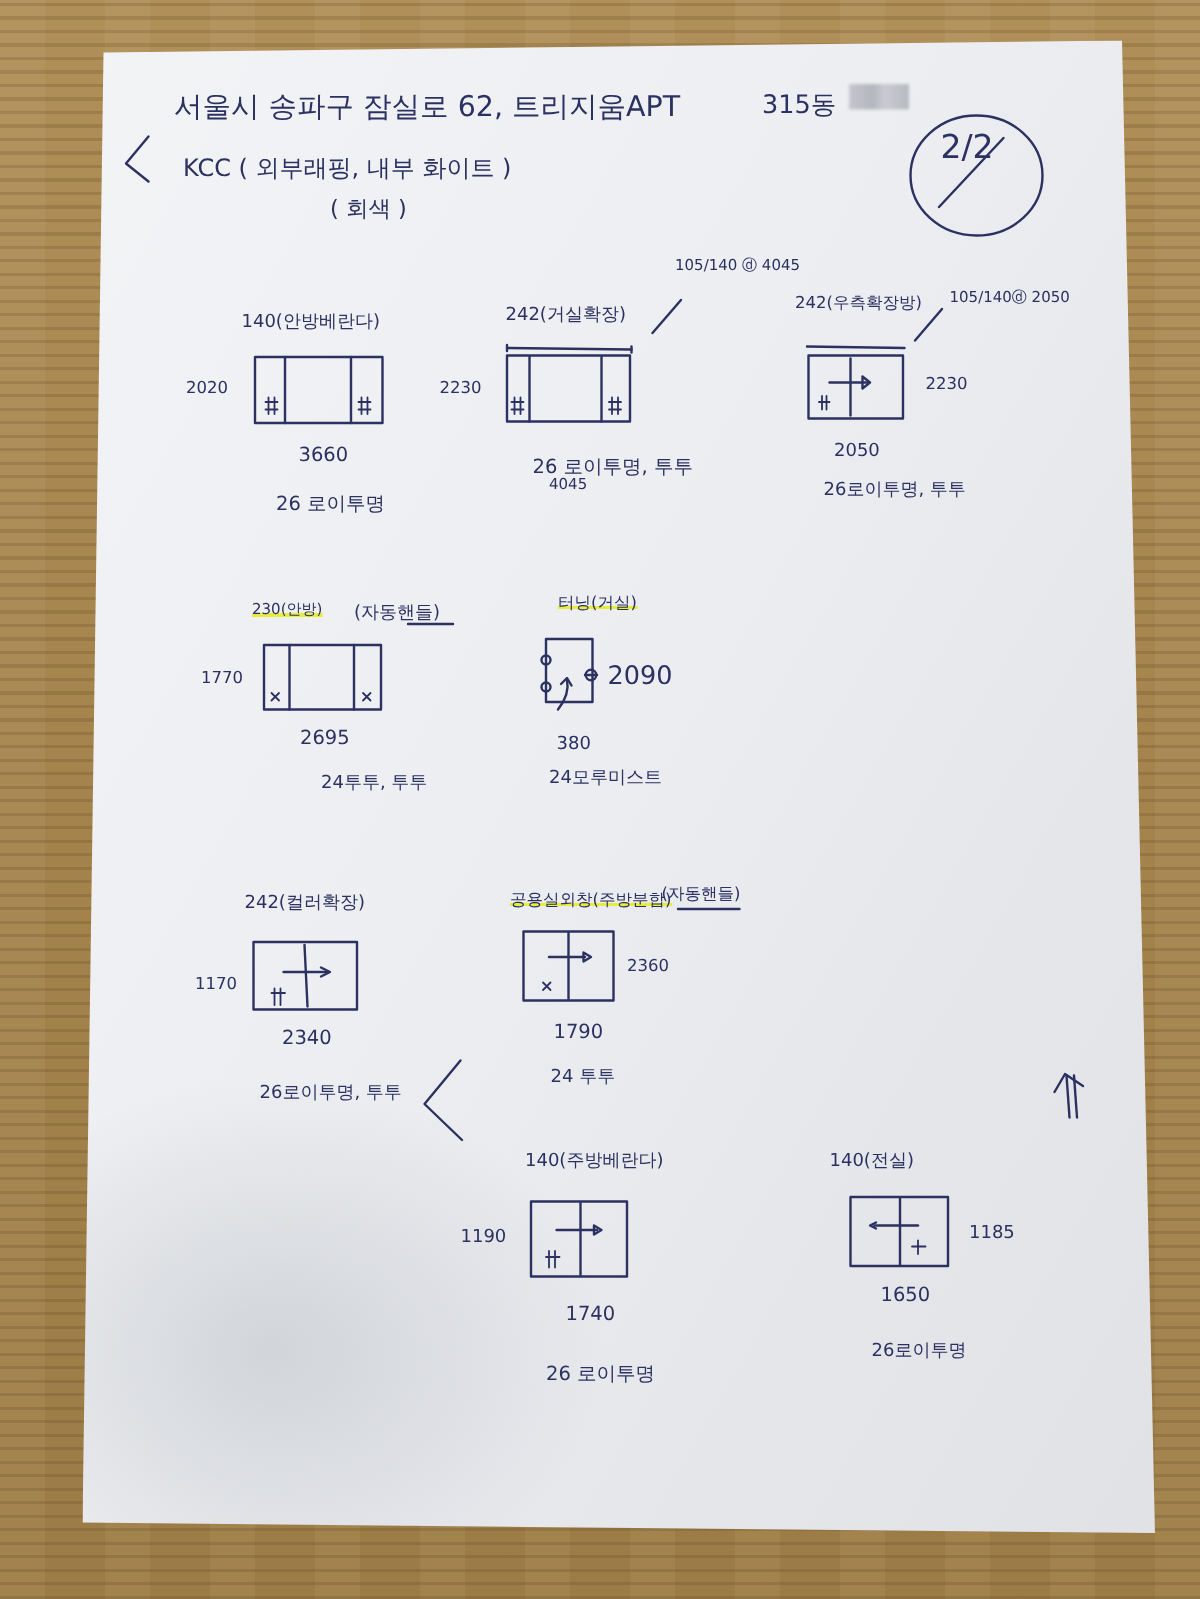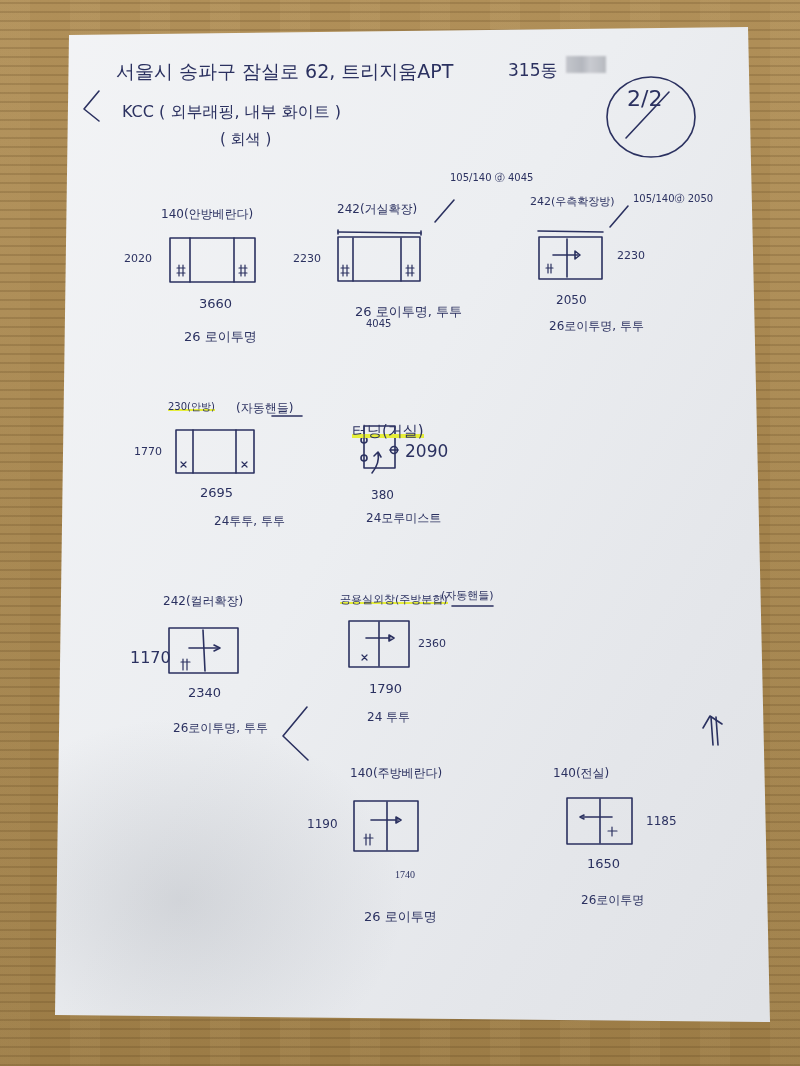--- a/index.html
+++ b/index.html
@@ -162,37 +162,37 @@
 <div class="ink" style="left:617px;top:250px;font-size:11px;">2230</div>
 <div class="ink" style="left:556px;top:294px;font-size:12px;">2050</div>
 <div class="ink" style="left:549px;top:320px;font-size:12px;">26로이투명, 투투</div>
 
 <div class="ink hl" style="left:168px;top:402px;font-size:10px;">230(안방)</div>
 <div class="ink" style="left:236px;top:402px;font-size:12px;">(자동핸들)</div>
 <div class="ink" style="left:134px;top:446px;font-size:11px;">1770</div>
 <div class="ink" style="left:200px;top:486px;font-size:13px;">2695</div>
 <div class="ink" style="left:194px;top:515px;font-size:12px;margin-left:20px;">24투투, 투투</div>
 
-<div class="ink hl" style="left:352px;top:396px;font-size:15px;margin-top:28px;">터닝(거실)</div>
+<div class="ink hl" style="left:372px;top:396px;font-size:11px;">터닝(거실)</div>
 <div class="ink" style="left:405px;top:443px;font-size:17px;">2090</div>
 <div class="ink" style="left:371px;top:489px;font-size:12px;">380</div>
 <div class="ink" style="left:366px;top:512px;font-size:12px;">24모루미스트</div>
 
 <div class="ink" style="left:163px;top:595px;font-size:12px;">242(컬러확장)</div>
-<div class="ink" style="left:130px;top:650px;font-size:16px;">1170</div>
+<div class="ink" style="left:130px;top:650px;font-size:11px;">1170</div>
 <div class="ink" style="left:188px;top:686px;font-size:13px;">2340</div>
 <div class="ink" style="left:173px;top:722px;font-size:12px;">26로이투명, 투투</div>
 
 <div class="ink hl" style="left:340px;top:594px;font-size:11px;">공용실외창(주방분합)</div>
 <div class="ink" style="left:441px;top:590px;font-size:11px;">(자동핸들)</div>
 <div class="ink" style="left:418px;top:638px;font-size:11px;">2360</div>
 <div class="ink" style="left:369px;top:682px;font-size:13px;">1790</div>
 <div class="ink" style="left:367px;top:711px;font-size:12px;">24 투투</div>
 
 <div class="ink" style="left:350px;top:767px;font-size:12px;">140(주방베란다)</div>
 <div class="ink" style="left:307px;top:818px;font-size:12px;">1190</div>
-<div class="ink" style="left:395px;top:870px;font-size:10px;font-family:Liberation Serif, serif;">1740</div>
+<div class="ink" style="left:377px;top:870px;font-size:13px;">1740</div>
 <div class="ink" style="left:364px;top:910px;font-size:13px;">26 로이투명</div>
 
 <div class="ink" style="left:553px;top:767px;font-size:12px;">140(전실)</div>
 <div class="ink" style="left:646px;top:815px;font-size:12px;">1185</div>
 <div class="ink" style="left:587px;top:857px;font-size:13px;">1650</div>
 <div class="ink" style="left:581px;top:894px;font-size:12px;">26로이투명</div>
 
 </body></html>

